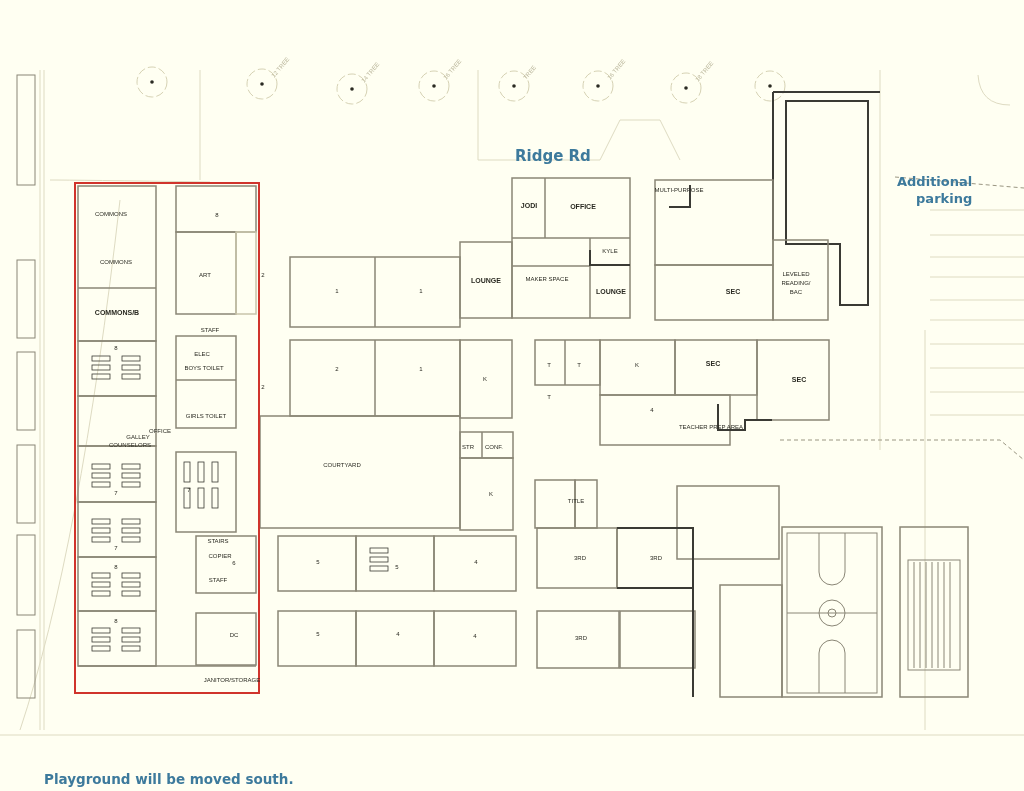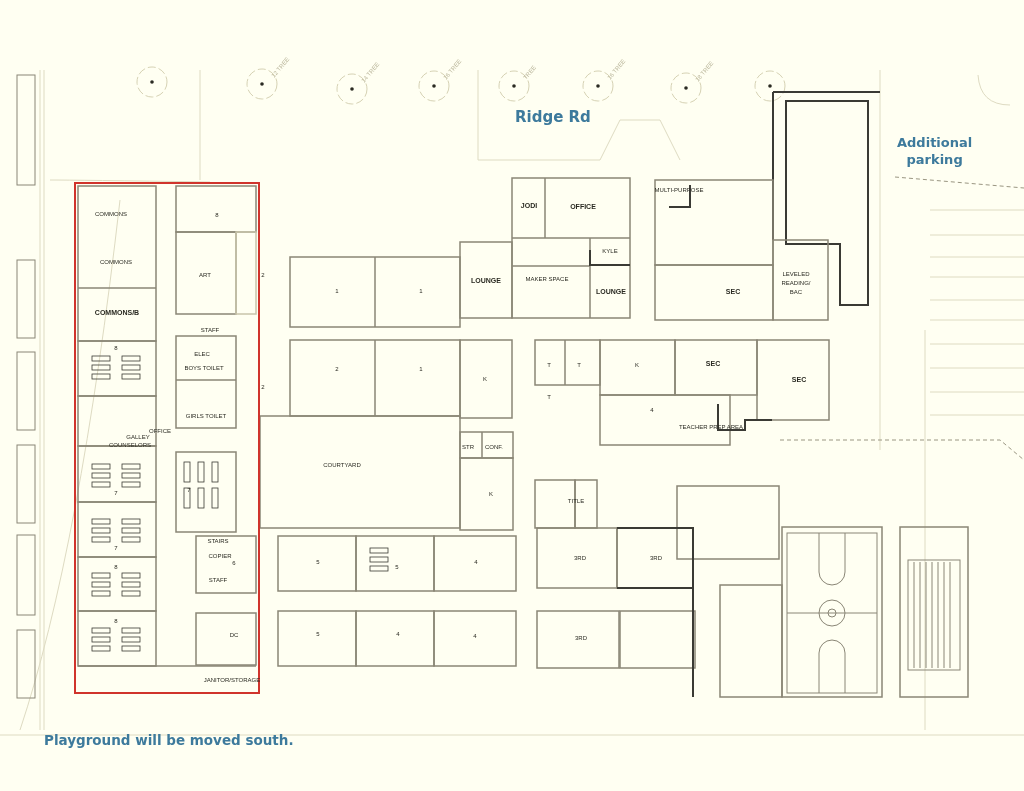--- a/index.html
+++ b/index.html
@@ -1,23 +1,23 @@
 <!DOCTYPE html>
 <html><head>
 <meta charset="utf-8">
 <style>
   html, body { margin:0; padding:0; background:#fffff2; }
   body { width:1024px; height:791px; overflow:hidden; position:relative; font-family:"Liberation Sans", sans-serif; }
   #plan { position:absolute; left:0; top:0; width:1024px; height:791px; }
   .room-label { font-family:"Liberation Sans", sans-serif; font-size:6px; fill:#2a2a22; text-anchor:middle; dominant-baseline:middle; }
   .room-label.bold { font-weight:bold; font-size:7px; }
   .tree-label { font-family:"Liberation Sans", sans-serif; font-size:6px; fill:#b9b59a; }
-  .annot { position:absolute; color:#3d7a9c; font-family:"DejaVu Sans", sans-serif; font-weight:bold; white-space:nowrap; }
+  .annot { position:absolute; color:#3d7a9c; font-family:"DejaVu Sans", sans-serif; font-weight:bold; white-space:nowrap;margin-top:39px; }
   #ridge-label { left:515px; top:108px; font-size:15px; }
-  #parking-label { left:897px; top:134px; font-size:13px; line-height:17px; text-align:center; }
+  #parking-label { left:897px; top:134px; font-size:13px; line-height:17px; text-align:right; }
   #playground-label { left:44px; top:732px; font-size:13.5px; }
 </style>
 </head>
 <body>
 
 <svg id="plan" viewBox="0 0 1024 791" xmlns="http://www.w3.org/2000/svg">
   <rect x="0" y="0" width="1024" height="791" fill="#fffff2"></rect>
 
   <g stroke="#dedbc2" stroke-width="1" fill="none">
     <line x1="40" y1="70" x2="40" y2="730"></line>

